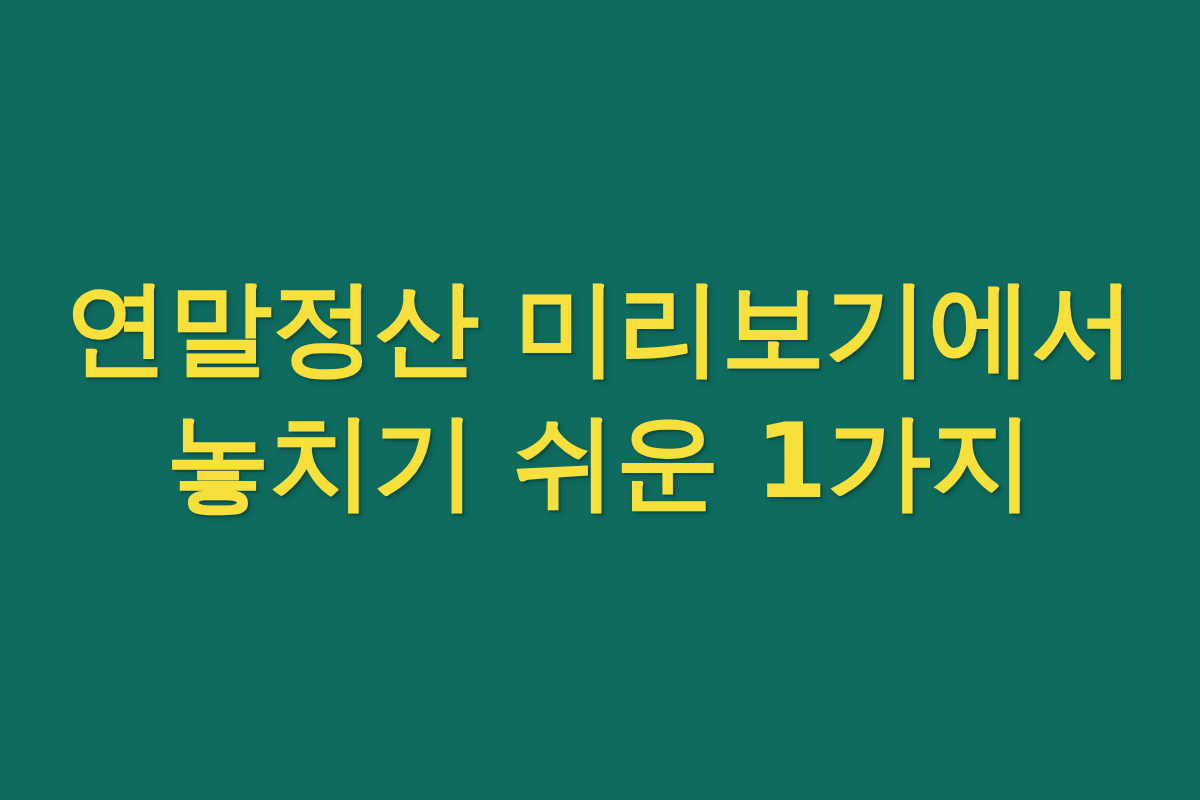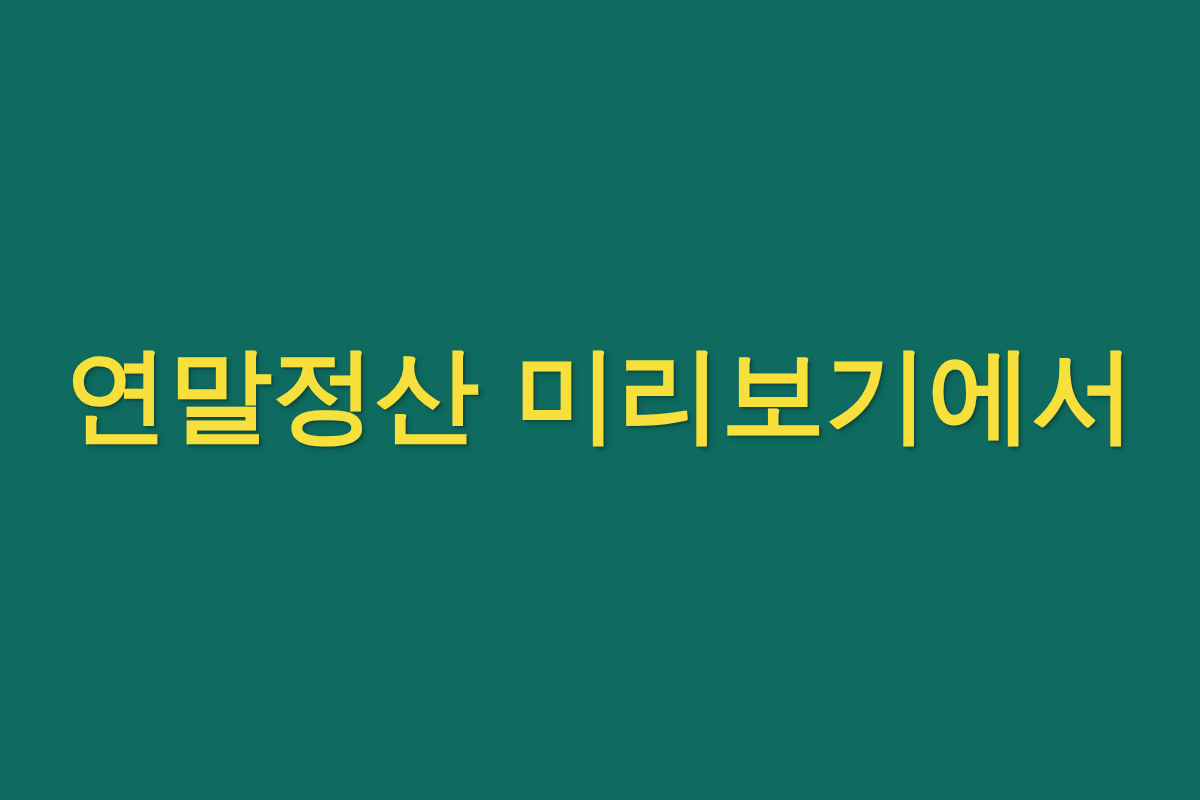--- a/index.html
+++ b/index.html
@@ -66,16 +66,17 @@
 </style>
 </head>
 <body>
 
 <div id="thumbnail-canvas">
 
   <div class="headline-block">
 
     <span class="headline-line line-1">연말정산 미리보기에서</span>
 
+    <span class="headline-line line-2">놓치기 쉬운 1가지</span>
 
   </div>
 
 </div>
 
 </body></html>

